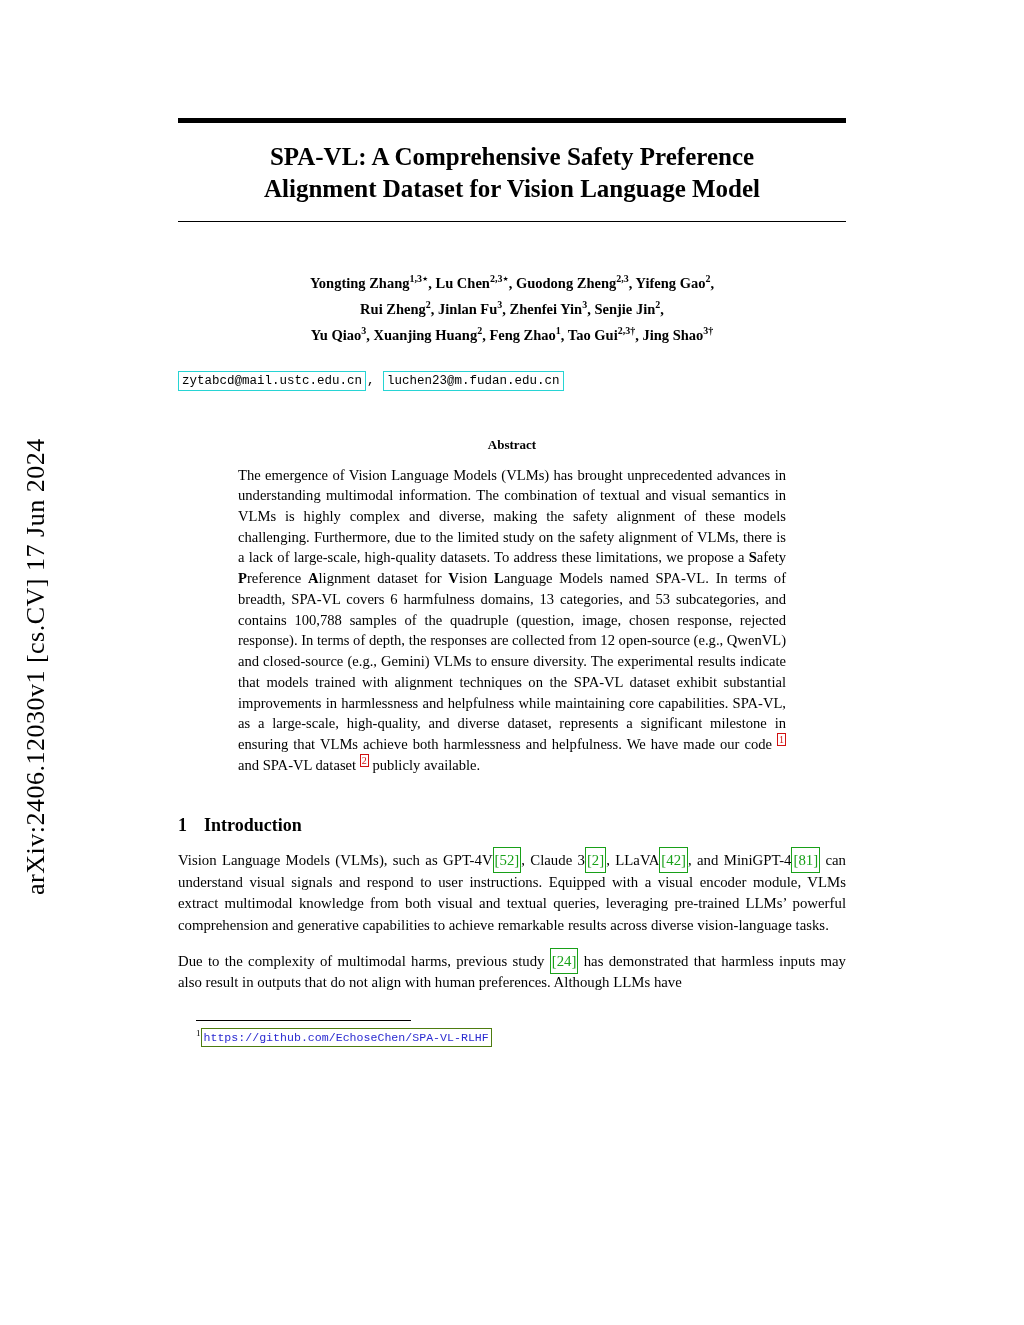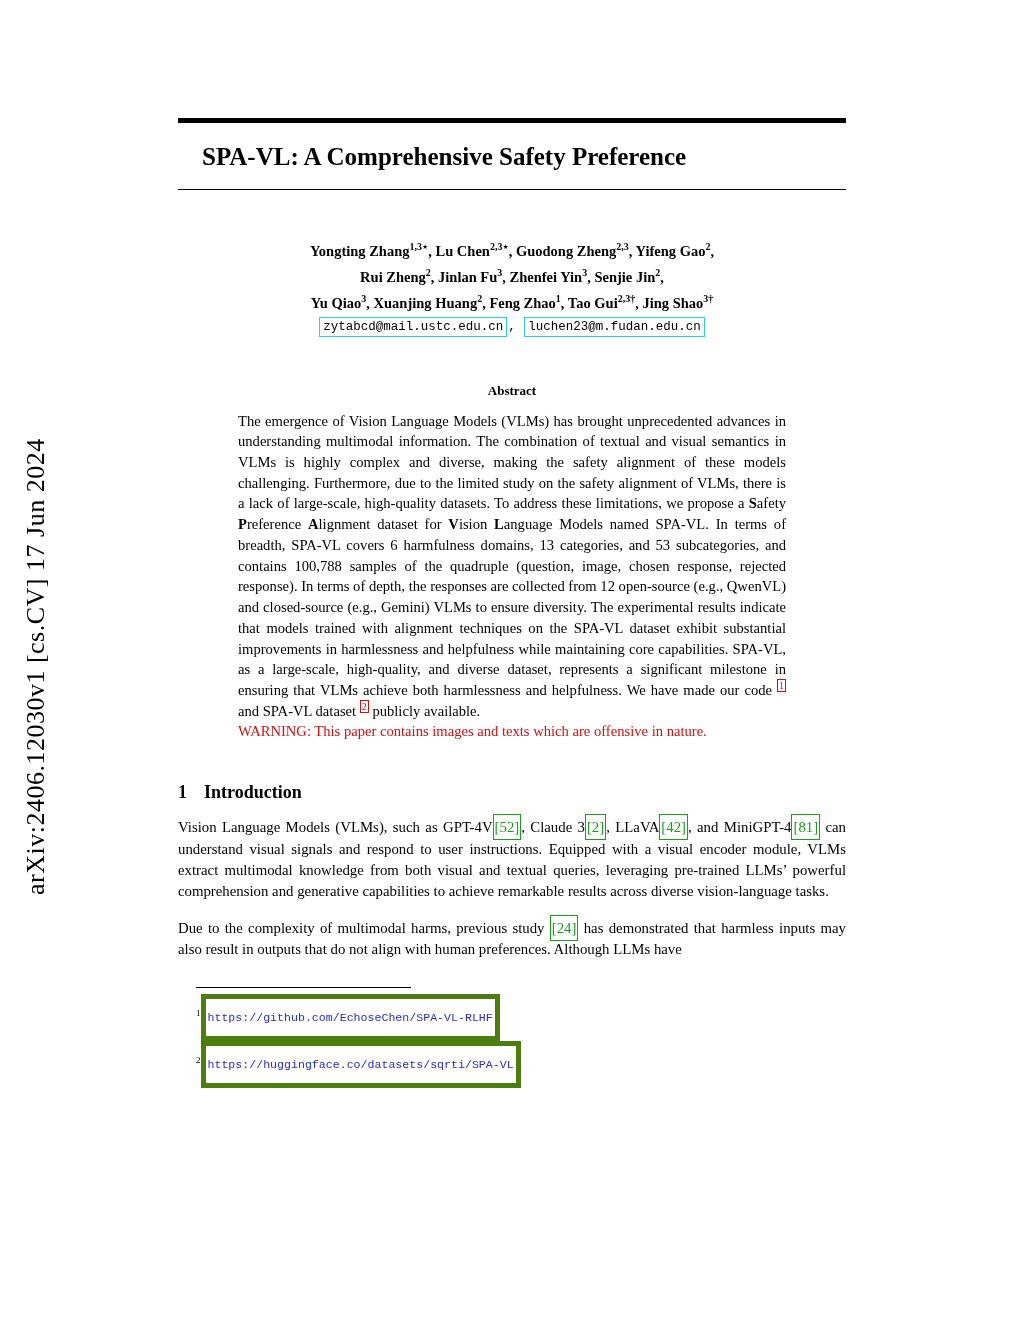--- a/index.html
+++ b/index.html
@@ -48,20 +48,21 @@
   .rule-thick {
     border-top: 5px solid #000;
     margin: 0 0 18px 0;
   }
   .rule-thin {
     border-top: 1.6px solid #000;
     margin: 14px 0 0 0;
   }
 
   .title {
+    text-align: center;
     font-size: 25px;
     font-weight: bold;
     line-height: 1.28;
     margin: 0 0 16px 0;
     padding: 0 24px;
   }
 
   .authors {
     text-align: center;
     font-size: 14.5px;
@@ -76,21 +77,22 @@
   .affil sup { font-weight: normal; }
 
   .affil {
     text-align: center;
     font-size: 14px;
     line-height: 1.5;
     margin-top: 20px;
   }
 
   .emails {
-    text-align: center;
+    text-align: left;
+    margin-top: 22px;
     font-family: "Liberation Mono", monospace;
     font-size: 12.5px;
   }
   .emails .lnk {
     border: 1px solid #27d4d4;
     padding: 2px 3px;
     color: #000;
     text-decoration: none;
     display: inline-block;
   }
@@ -152,66 +154,65 @@
   .footnotes {
     font-size: 12.4px;
     line-height: 1.48;
     padding-left: 18px;
   }
   .footnotes sup { font-size: 9px; }
   .fn-link {
     font-family: "Liberation Mono", monospace;
     font-size: 11.6px;
     color: #2a2ad0;
-    border: 5px solid #4d7c0f;
-    padding: 10px 2px;
+    border: 1px solid #4d7c0f;
+    padding: 0 2px;
     text-decoration: none;
     display: inline-block;
   }
 </style>
 </head>
 <body>
 
 <div class="arxiv-stamp">arXiv:2406.12030v1  [cs.CV]  17 Jun 2024</div>
 
 <div class="page">
 
   <div class="rule-thick"></div>
 
   <h1 class="title">
     <span>SPA-VL: A Comprehensive Safety Preference</span><br>
+    <span>Alignment Dataset for Vision Language Model</span>
   </h1>
 
   <div class="rule-thin"></div>
 
   <div class="authors">
     <div>Yongting Zhang<sup>1,3⋆</sup>, Lu Chen<sup>2,3⋆</sup>, Guodong Zheng<sup>2,3</sup>,   Yifeng Gao<sup>2</sup>,</div>
     <div>Rui Zheng<sup>2</sup>,   Jinlan Fu<sup>3</sup>,   Zhenfei Yin<sup>3</sup>,   Senjie Jin<sup>2</sup>,</div>
     <div>Yu Qiao<sup>3</sup>,   Xuanjing Huang<sup>2</sup>,   Feng Zhao<sup>1</sup>,   Tao Gui<sup>2,3†</sup>,   Jing Shao<sup>3†</sup></div>
   </div>
 
 
   <div class="emails">
     <a class="lnk" href="#">zytabcd@mail.ustc.edu.cn</a><span class="sep">,</span>
     <a class="lnk" href="#">luchen23@m.fudan.edu.cn</a>
   </div>
 
   <div class="abstract-head">Abstract</div>
 
   <div class="abstract-body">
     <span>The emergence of Vision Language Models (VLMs) has brought unprecedented advances in understanding multimodal information. The combination of textual and visual semantics in VLMs is highly complex and diverse, making the safety alignment of these models challenging. Furthermore, due to the limited study on the safety alignment of VLMs, there is a lack of large-scale, high-quality datasets. To address these limitations, we propose a <b>S</b>afety <b>P</b>reference <b>A</b>lignment dataset for <b>V</b>ision <b>L</b>anguage Models named SPA-VL. In terms of breadth, SPA-VL covers 6 harmfulness domains, 13 categories, and 53 subcategories, and contains 100,788 samples of the quadruple (question, image, chosen response, rejected response). In terms of depth, the responses are collected from 12 open-source (e.g., QwenVL) and closed-source (e.g., Gemini) VLMs to ensure diversity. The experimental results indicate that models trained with alignment techniques on the SPA-VL dataset exhibit substantial improvements in harmlessness and helpfulness while maintaining core capabilities. SPA-VL, as a large-scale, high-quality, and diverse dataset, represents a significant milestone in ensuring that VLMs achieve both harmlessness and helpfulness. We have made our code <sup class="fn-ref">1</sup> and SPA-VL dataset <sup class="fn-ref">2</sup> publicly available.</span>
-    <div class="warning">WARNING: This paper contains images and texts which are offensive in nature.</div>
   </div>
 
   <div class="section-head">
     <span class="num">1</span><span>Introduction</span>
   </div>
 
   <p class="para">Vision Language Models (VLMs), such as GPT-4V<span class="cite">[52]</span>, Claude 3<span class="cite">[2]</span>, LLaVA<span class="cite">[42]</span>, and MiniGPT-4<span class="cite">[81]</span> can understand visual signals and respond to user instructions. Equipped with a visual encoder module, VLMs extract multimodal knowledge from both visual and textual queries, leveraging pre-trained LLMs’ powerful comprehension and generative capabilities to achieve remarkable results across diverse vision-language tasks.</p>
   <p class="para">Due to the complexity of multimodal harms, previous study <span class="cite">[24]</span> has demonstrated that harmless inputs may also result in outputs that do not align with human preferences. Although LLMs have</p>
 
   <div class="footnote-rule"></div>
   <div class="footnotes">
     <div><sup>1</sup><a class="fn-link" href="#">https://github.com/EchoseChen/SPA-VL-RLHF</a></div>
-    <div><sup>2</sup><a class="fn-link" href="#">https://huggingface.co/datasets/sqrti/SPA-VL</a></div>
   </div>
 
 </div>
 
 </body></html>

